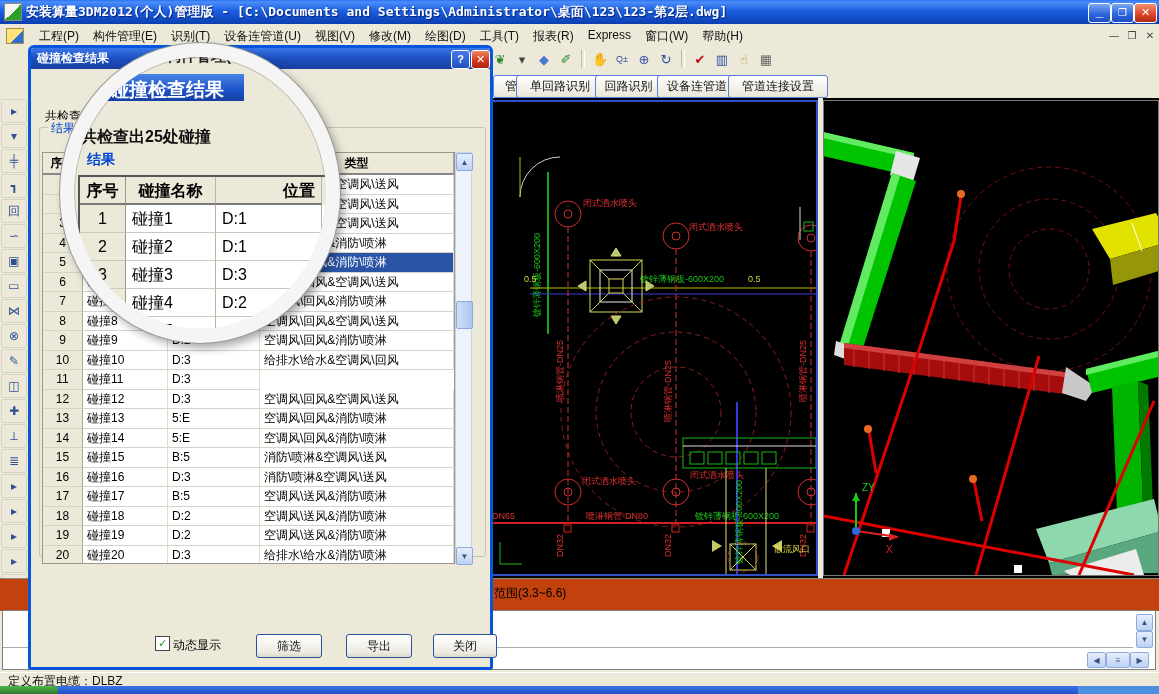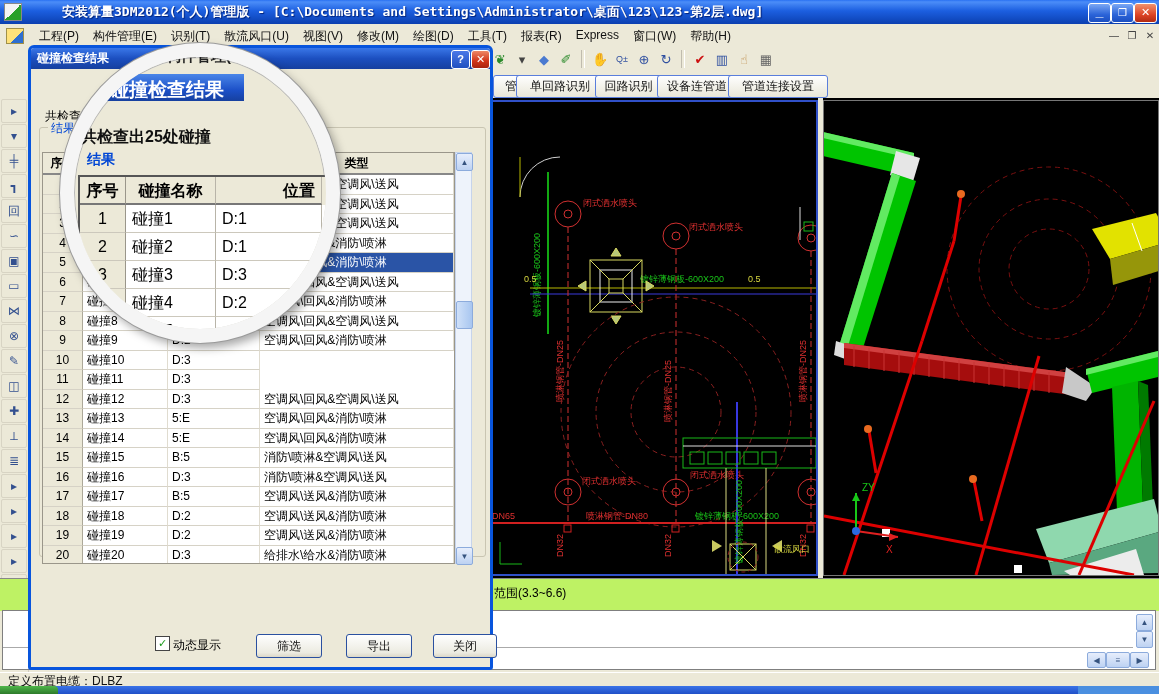--- a/index.html
+++ b/index.html
@@ -3,21 +3,21 @@
 <meta charset="utf-8">
 <style>
   html,body{margin:0;padding:0;}
   body{width:1159px;height:694px;position:relative;overflow:hidden;
        font-family:"Liberation Sans","DejaVu Sans",sans-serif;font-size:12px;
        background:#ece9d8;}
   .abs{position:absolute;}
   
   .titlebar{left:0;top:0;width:1159px;height:24px;
     background:linear-gradient(180deg,#2a71f2 0%,#4b8df8 8%,#1c5fe0 45%,#0b3fb0 100%);
-    display:flex;align-items:center;color:#fff;gap:36px;}
+    display:flex;align-items:center;color:#fff;}
   .app-icon{width:16px;height:16px;margin:0 4px 0 4px;background:linear-gradient(135deg,#f4f4f4 50%,#2aa02a 50%);border:1px solid #888;}
   .title-text{font-weight:bold;font-size:13px;white-space:nowrap;text-shadow:1px 1px 1px #00227a;font-family:"DejaVu Sans Mono","Liberation Mono",monospace;}
   .win-btn{position:absolute;top:3px;width:21px;height:18px;border:1px solid #fff;border-radius:3px;
     background:linear-gradient(180deg,#7aa7f4,#2a63d8 60%,#1c4fc0);color:#fff;text-align:center;line-height:17px;font-weight:bold;font-size:11px;}
   .win-btn.close{background:linear-gradient(180deg,#f0926e,#dd4325 60%,#b12a12);}
   .g-min::before{content:"—";font-size:8px;position:relative;top:3px;}
   .g-rest::before{content:"❐";font-size:10px;}
   .g-x::before{content:"✕";font-size:11px;}
   
   .menubar{left:0;top:24px;width:1159px;height:24px;background:#ece9d8;display:flex;align-items:center;border-bottom:1px solid #d8d4c8;}
@@ -38,21 +38,21 @@
   .lbtn{width:24px;height:22px;margin:1px auto;border:1px solid #d8d4c4;border-radius:2px;background:#ece9d8;
     display:flex;align-items:center;justify-content:center;color:#33508f;font-size:12px;}
   
   .canvas{left:28px;top:98px;width:1131px;height:480px;background:#000;}
   .vp2d{left:488px;top:100px;width:330px;height:476px;background:#000;border:2px solid #3050c8;box-sizing:border-box;}
   .vp-div{left:818px;top:98px;width:5px;height:480px;background:#ece9d8;}
   .vp3d{left:823px;top:100px;width:336px;height:476px;background:#000;border:1px solid #777;box-sizing:border-box;}
   text{font-family:"Liberation Sans","DejaVu Sans",sans-serif;}
   .ty{fill:#d8d840;font-size:9px;} .tg{fill:#19c419;font-size:9px;} .tr{fill:#e03030;font-size:9px;}
   
-  .cmd-strip{left:0;top:578px;width:1159px;height:32px;background:#bef264;border-top:1px solid #888;}
+  .cmd-strip{left:0;top:578px;width:1159px;height:32px;background:#c2410c;border-top:1px solid #888;}
   .cmd-box{left:2px;top:610px;width:1152px;height:58px;background:#fff;border:1px solid #7f7f7f;}
   .sbtn{position:absolute;background:linear-gradient(180deg,#e7eefc,#bdd2f2);border:1px solid #8cabdc;border-radius:2px;
     color:#35537f;display:flex;align-items:center;justify-content:center;font-size:8px;}
   .statusbar{left:0;top:672px;width:1159px;height:14px;background:#ece9d8;border-top:1px solid #fff;color:#111;}
   .statusbar span{position:absolute;left:8px;top:0px;font-size:12px;}
   .taskbar{left:0;top:686px;width:1159px;height:8px;background:linear-gradient(180deg,#3a74e8,#2050c8);}
   .tb-start{position:absolute;left:0;top:0;width:58px;height:8px;background:linear-gradient(180deg,#4fb64a,#2d7a2a);border-radius:0 4px 0 0;}
   .tb-tray{position:absolute;left:1078px;top:0;width:81px;height:8px;background:#4a8fe0;}
   
   .dialog{left:28px;top:45px;width:465px;height:625px;border:3px solid #0855dd;border-radius:6px 6px 3px 3px;
@@ -110,21 +110,21 @@
 <div class="win-btn abs" style="left:1088px;top:3px;"><i class="g-min"></i></div>
 <div class="win-btn abs" style="left:1111px;top:3px;"><i class="g-rest"></i></div>
 <div class="win-btn close abs" style="left:1134px;top:3px;"><i class="g-x"></i></div>
 
 <div class="abs menubar">
   <div class="menu-icon"></div>
   <div id="menu-items" style="display:flex;justify-content:flex-end;">
       <span class="mi">工程(P)</span>
       <span class="mi">构件管理(E)</span>
       <span class="mi">识别(T)</span>
-      <span class="mi">散流风口(U)</span>
+      <span class="mi">设备连管道(U)</span>
       <span class="mi">视图(V)</span>
       <span class="mi">修改(M)</span>
       <span class="mi">绘图(D)</span>
       <span class="mi">工具(T)</span>
       <span class="mi">报表(R)</span>
       <span class="mi">Express</span>
       <span class="mi">窗口(W)</span>
       <span class="mi">帮助(H)</span>
     </div>
 </div>
@@ -464,20 +464,21 @@
           <div class="crow">
             <div class="cc c-num">9</div>
             <div class="cc">碰撞9</div>
             <div class="cc">D:2</div>
             <div class="cc">空调风\回风&amp;消防\喷淋</div>
           </div>
           <div class="crow">
             <div class="cc c-num">10</div>
             <div class="cc">碰撞10</div>
             <div class="cc">D:3</div>
+            <div class="cc">给排水\给水&amp;空调风\回风</div>
           </div>
           <div class="crow">
             <div class="cc c-num">11</div>
             <div class="cc">碰撞11</div>
             <div class="cc">D:3</div>
           </div>
           <div class="crow">
             <div class="cc c-num">12</div>
             <div class="cc">碰撞12</div>
             <div class="cc">D:3</div>

